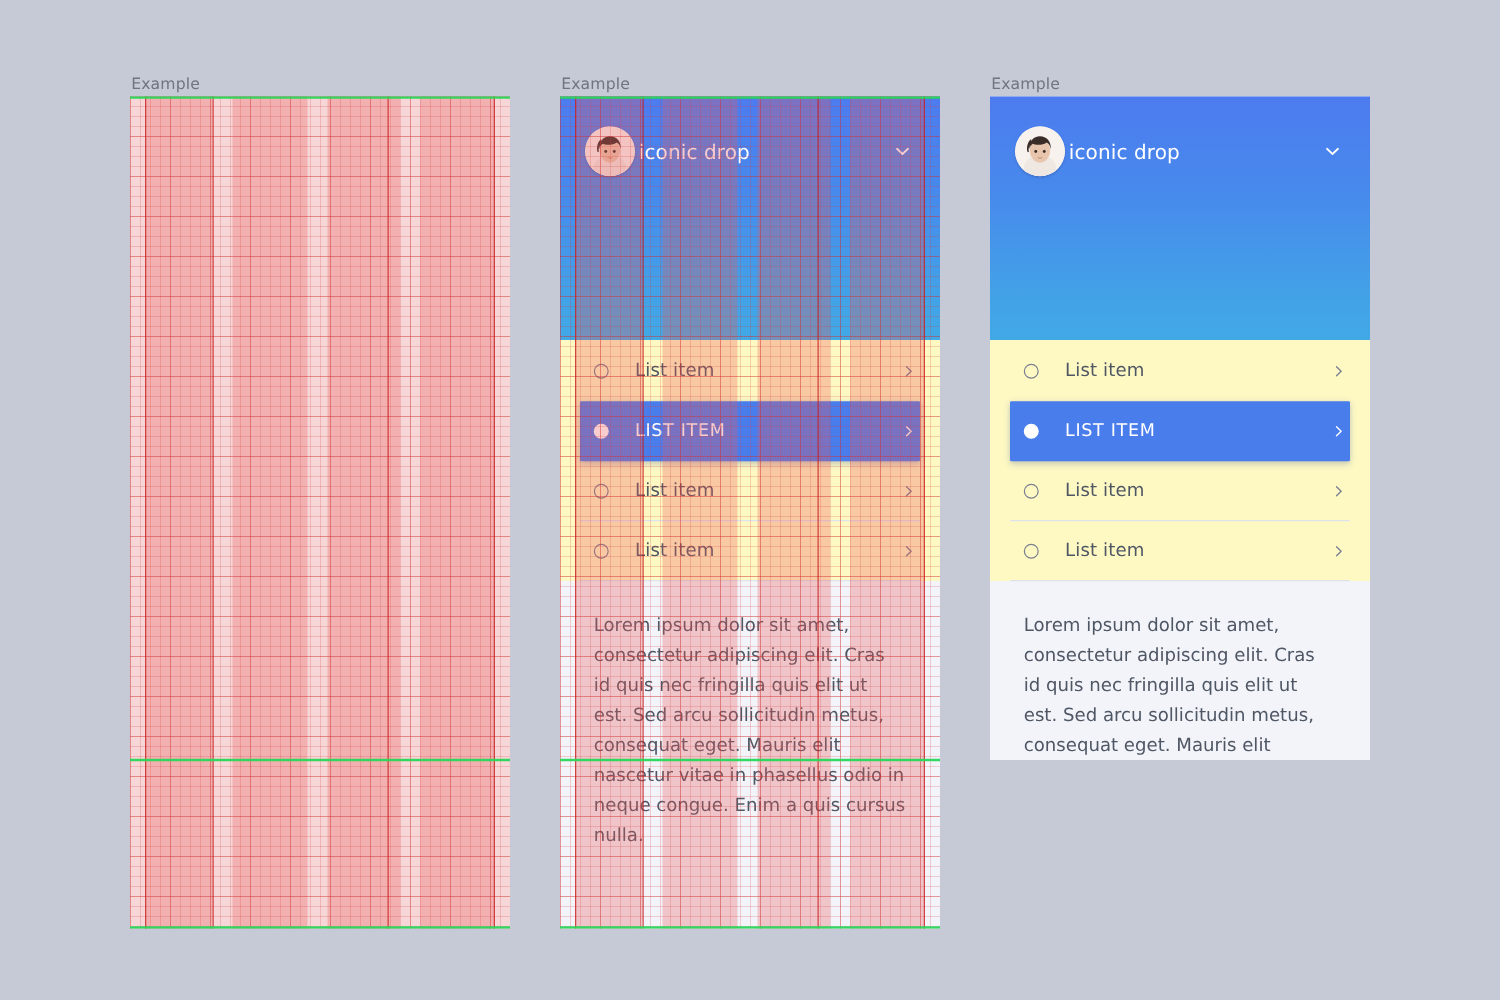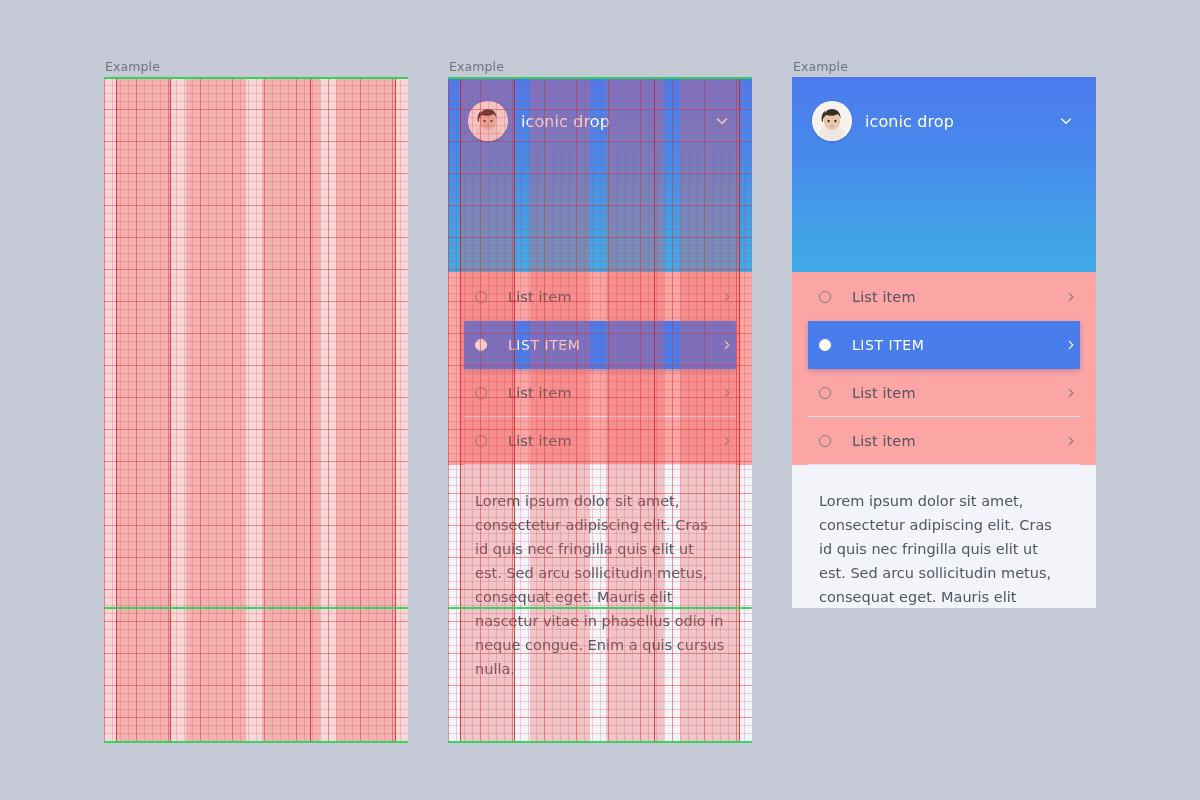--- a/index.html
+++ b/index.html
@@ -68,39 +68,39 @@
     border-radius: 50%;
     overflow: hidden;
     flex: 0 0 40px;
     background: #f6f2ef;
     position: relative;
     box-shadow: 0 1px 2px rgba(0,0,0,.18);
   }
   .avatar svg { display: block; width: 40px; height: 40px; }
 
   .header-title {
-    margin-left: 13px;
+    margin-left: 3px;
     color: #ffffff;
     font-size: 16px;
     letter-spacing: .1px;
     font-family: "DejaVu Sans", "Liberation Sans", sans-serif;
     white-space: nowrap;
   }
   .header-chevron {
     margin-left: auto;
     width: 20px;
     height: 20px;
     display: flex;
     align-items: center;
     justify-content: center;
   }
   .header-chevron svg { display: block; }
 
   
-  .list { padding-top: 1px; background: #fca5a5; }
+  .list { padding-top: 1px; background: #fef9c3; }
 
   .list-item {
     position: relative;
     height: 48px;
     display: flex;
     align-items: center;
     padding: 0 18px 0 27px;
     background: transparent;
   }
   .list-item.divider::after {

